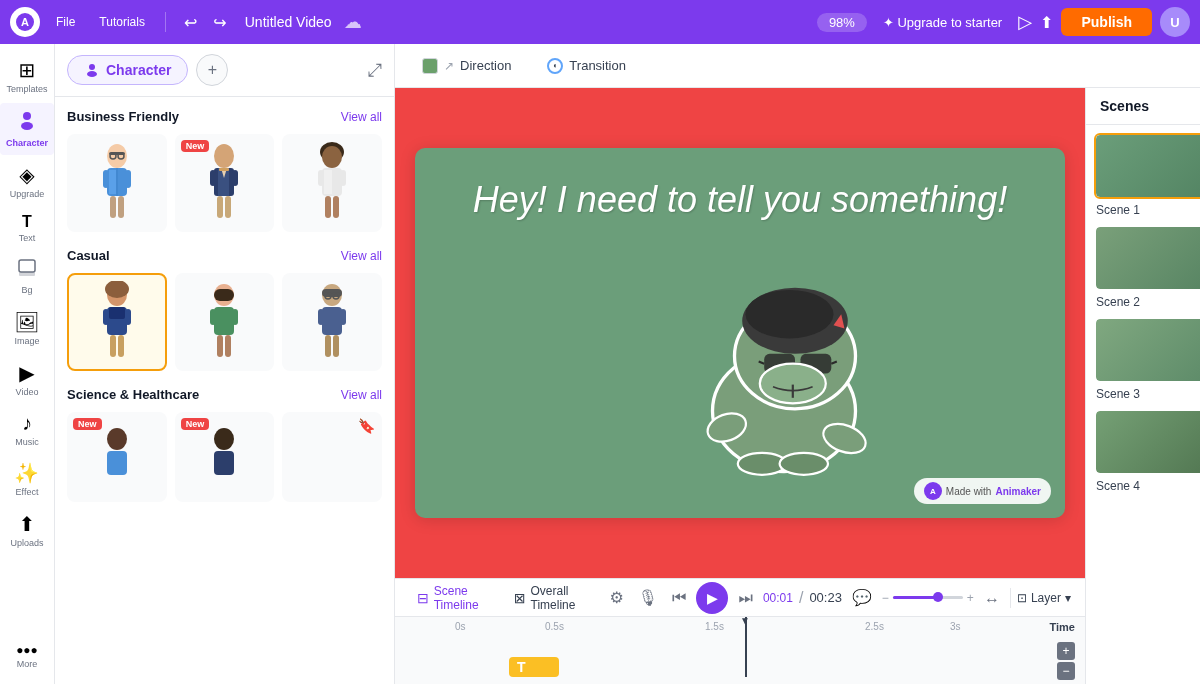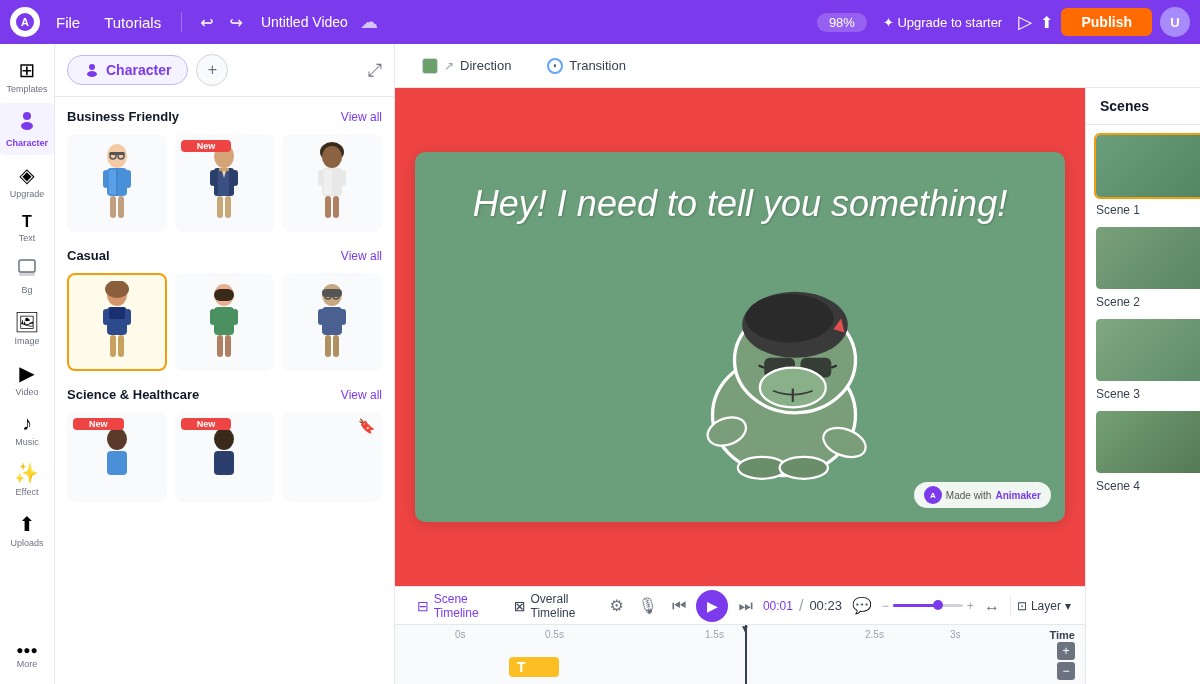--- a/index.html
+++ b/index.html
@@ -17,21 +17,21 @@
     }
     #topbar .logo {
       width: 30px; height: 30px;
       background: #fff;
       border-radius: 50%;
       display: flex; align-items: center; justify-content: center;
       font-size: 14px; font-weight: bold; color: #7c3aed;
       flex-shrink: 0;
     }
     #topbar .nav-btn {
-      color: #fff; font-size: 15px; font-weight: 500;
+      color: #fff; font-size: 12px; font-weight: 500;
       background: none; border: none; cursor: pointer; padding: 4px 8px;
     }
     #topbar .sep { width: 1px; height: 20px; background: rgba(255,255,255,0.3); margin: 0 4px; }
     #topbar .undo-redo { display: flex; gap: 4px; }
     #topbar .undo-redo button {
       background: none; border: none; color: #fff; font-size: 16px; cursor: pointer; padding: 2px 6px;
     }
     #topbar .title {
       color: #fff; font-size: 14px; font-weight: 500; margin-left: 4px;
     }
@@ -140,21 +140,21 @@
       background: #f9fafb;
       position: relative;
       cursor: pointer;
       display: flex; align-items: center; justify-content: center;
       min-height: 90px;
     }
     .char-card.selected { border-color: #f59e0b; background: #fffbeb; }
     .new-badge {
       position: absolute; top: 4px; left: 4px;
       background: #ef4444; color: #fff; font-size: 9px; font-weight: 700;
-      border-radius: 4px; padding: 1px 16px;
+      border-radius: 4px; padding: 1px 5px;
     }
     .bookmark-badge {
       position: absolute; top: 4px; right: 4px;
       color: #f59e0b; font-size: 14px;
     }
 
     
     #toolbar {
       height: 44px;
       background: #fff;
@@ -270,21 +270,21 @@
     .tl-total { font-size: 13px; color: #374151; }
     .tl-slider-wrap { display: flex; align-items: center; gap: 4px; }
     .tl-slider { width: 70px; height: 3px; background: #d1d5db; border-radius: 2px; position: relative; }
     .tl-slider-fill { width: 60%; height: 100%; background: #7c3aed; border-radius: 2px; }
     .tl-slider-thumb { position: absolute; top: -4px; right: 28%; width: 10px; height: 10px; background: #7c3aed; border-radius: 50%; }
     .tl-divider { width: 1px; height: 20px; background: #e5e7eb; }
     .tl-layer { display: flex; align-items: center; gap: 4px; font-size: 12px; color: #374151; cursor: pointer; }
 
     
     #timeline-ruler {
-      height: 60px;
+      height: 68px;
       background: #f9fafb;
       border-top: 1px solid #e5e7eb;
       position: relative;
       display: flex;
       align-items: flex-start;
       padding-left: 60px;
       overflow: hidden;
     }
     .ruler-marks { display: flex; align-items: flex-start; width: 100%; position: relative; padding-top: 4px; }
     .ruler-mark { font-size: 10px; color: #9ca3af; position: absolute; }

